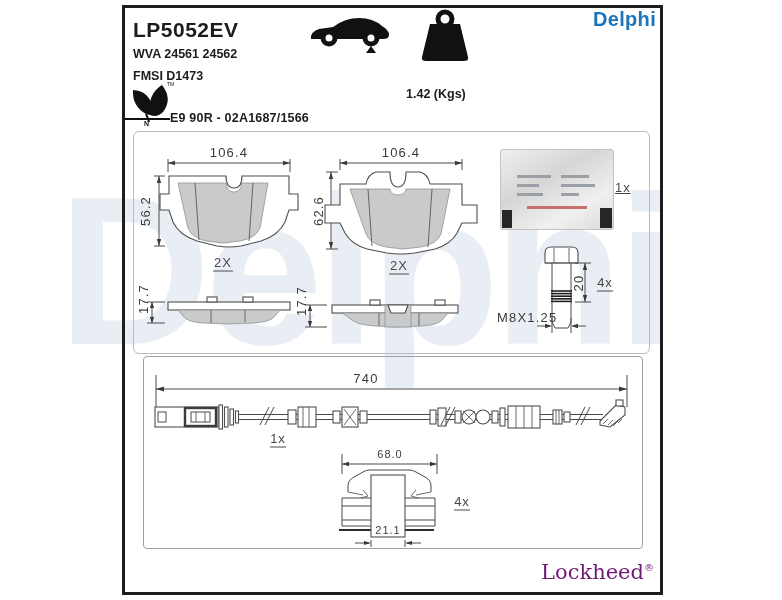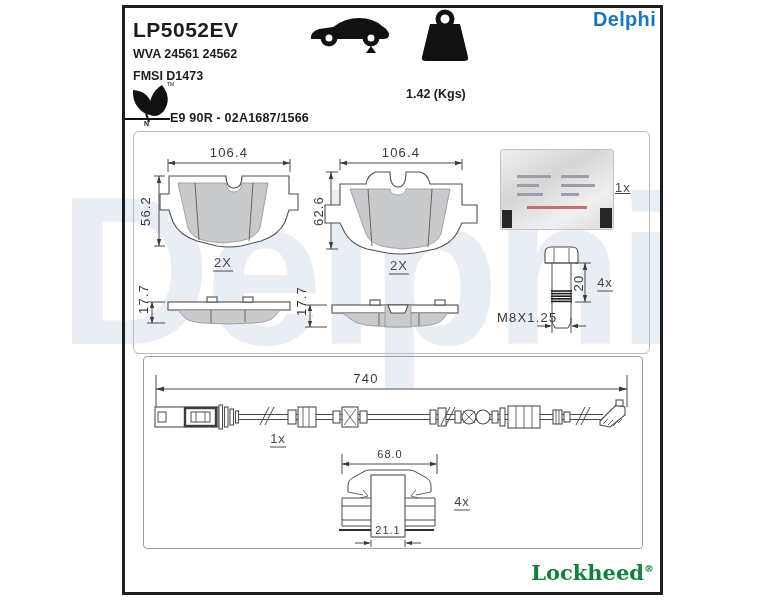--- a/index.html
+++ b/index.html
@@ -15,21 +15,21 @@
   .fmsi{left:133px;top:44px;font-size:12.5px;margin-top:25px;}
   .wva{left:133px;top:47px;font-size:12.5px;}
   .brand-logo{left:540px;top:8px;width:116px;text-align:right;font-size:20px;
         font-weight:bold;color:#1c75ba;letter-spacing:.3px;}
   .weight-label{left:406px;top:63px;width:76px;text-align:left;font-size:12.5px;margin-top:24px;}
   .approval{left:170px;top:111px;font-size:12.5px;letter-spacing:.2px;}
   .panel{position:absolute;border:1px solid #b7bcc2;border-radius:6px;z-index:2;background:transparent;}
   .panel-upper{left:133px;top:131px;width:515px;height:221px;}
   .panel-lower{left:143px;top:356px;width:498px;height:191px;border-color:#9aa0a6;border-radius:4px;}
   .footer-brand{left:498px;top:560px;width:156px;text-align:right;
-        font-family:"DejaVu Serif",serif;font-weight:bold;font-size:21px;color:#15803d;}
+        font-family:"DejaVu Serif",serif;font-weight:normal;font-size:21px;color:#701a75;}
   .footer-brand sup{font-size:10px;}
   
   .sachet{left:500px;top:149px;width:112px;height:79px;border:1px solid #c2c2c2;border-radius:3px;
         background:linear-gradient(150deg,#efefef 0%,#d6d6d6 38%,#f0f0f0 72%,#dadada 100%);}
   .gl{position:absolute;height:2.5px;background:#9aa0a5;}
   .gl-red{position:absolute;height:3px;background:#c4706e;}
   .corner-tab{position:absolute;background:#262626;}
   .qty-label{font-size:13px;color:#474747;text-decoration:underline;letter-spacing:1px;}
   
   svg{position:absolute;z-index:3;overflow:visible;}

